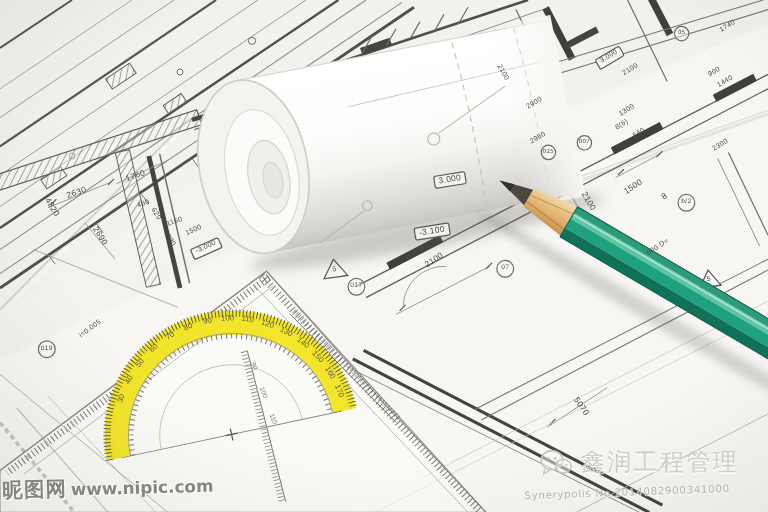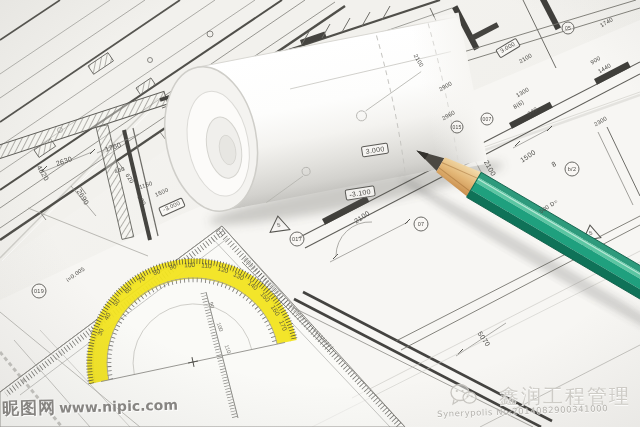--- a/index.html
+++ b/index.html
@@ -13,21 +13,21 @@
   .labels .boxed{border:1px solid #5a5955;padding:1px 3px;background:rgba(250,249,246,.82);border-radius:2px;}
   .labels .circled{border:1px solid #6b6a66;border-radius:50%;width:13px;height:13px;
                    display:flex;align-items:center;justify-content:center;font-size:5.5px;
                    padding:0;background:rgba(250,249,246,.45);}
   .labels .circled.sm{width:11px;height:11px;font-size:5px;}
   .wm-left{position:absolute;left:2px;top:395px;display:flex;align-items:baseline;gap:3px;
            transform:rotate(-1.5deg);font-weight:bold;color:rgba(108,106,102,.82);
            text-shadow:0 0 2px rgba(255,255,255,.95),1px 1px 0 rgba(255,255,255,.75);}
   .wm-left .zh{font-size:17px;font-family:"DejaVu Sans",sans-serif;letter-spacing:1px;}
   .wm-left .url{font-size:14px;font-family:"DejaVu Sans",sans-serif;}
-  .wm-right{position:absolute;left:450px;top:383px;display:flex;gap:22px;
+  .wm-right{position:absolute;left:450px;top:372px;display:flex;align-items:center;gap:7px;
             color:rgba(203,201,196,.95);text-shadow:0 1px 0 rgba(255,255,255,.9);}
   .wm-right .zh{font-size:20px;letter-spacing:2px;font-family:"DejaVu Sans",sans-serif;}
   .wm-serial{position:absolute;left:437px;top:406px;font-size:8.5px;letter-spacing:.6px;
              color:rgba(176,174,169,.95);transform:rotate(-2deg);
              text-shadow:0 1px 0 rgba(255,255,255,.8);font-family:"DejaVu Sans",sans-serif;}
 </style>
 </head>
 <body>
 
 <div class="scene">

